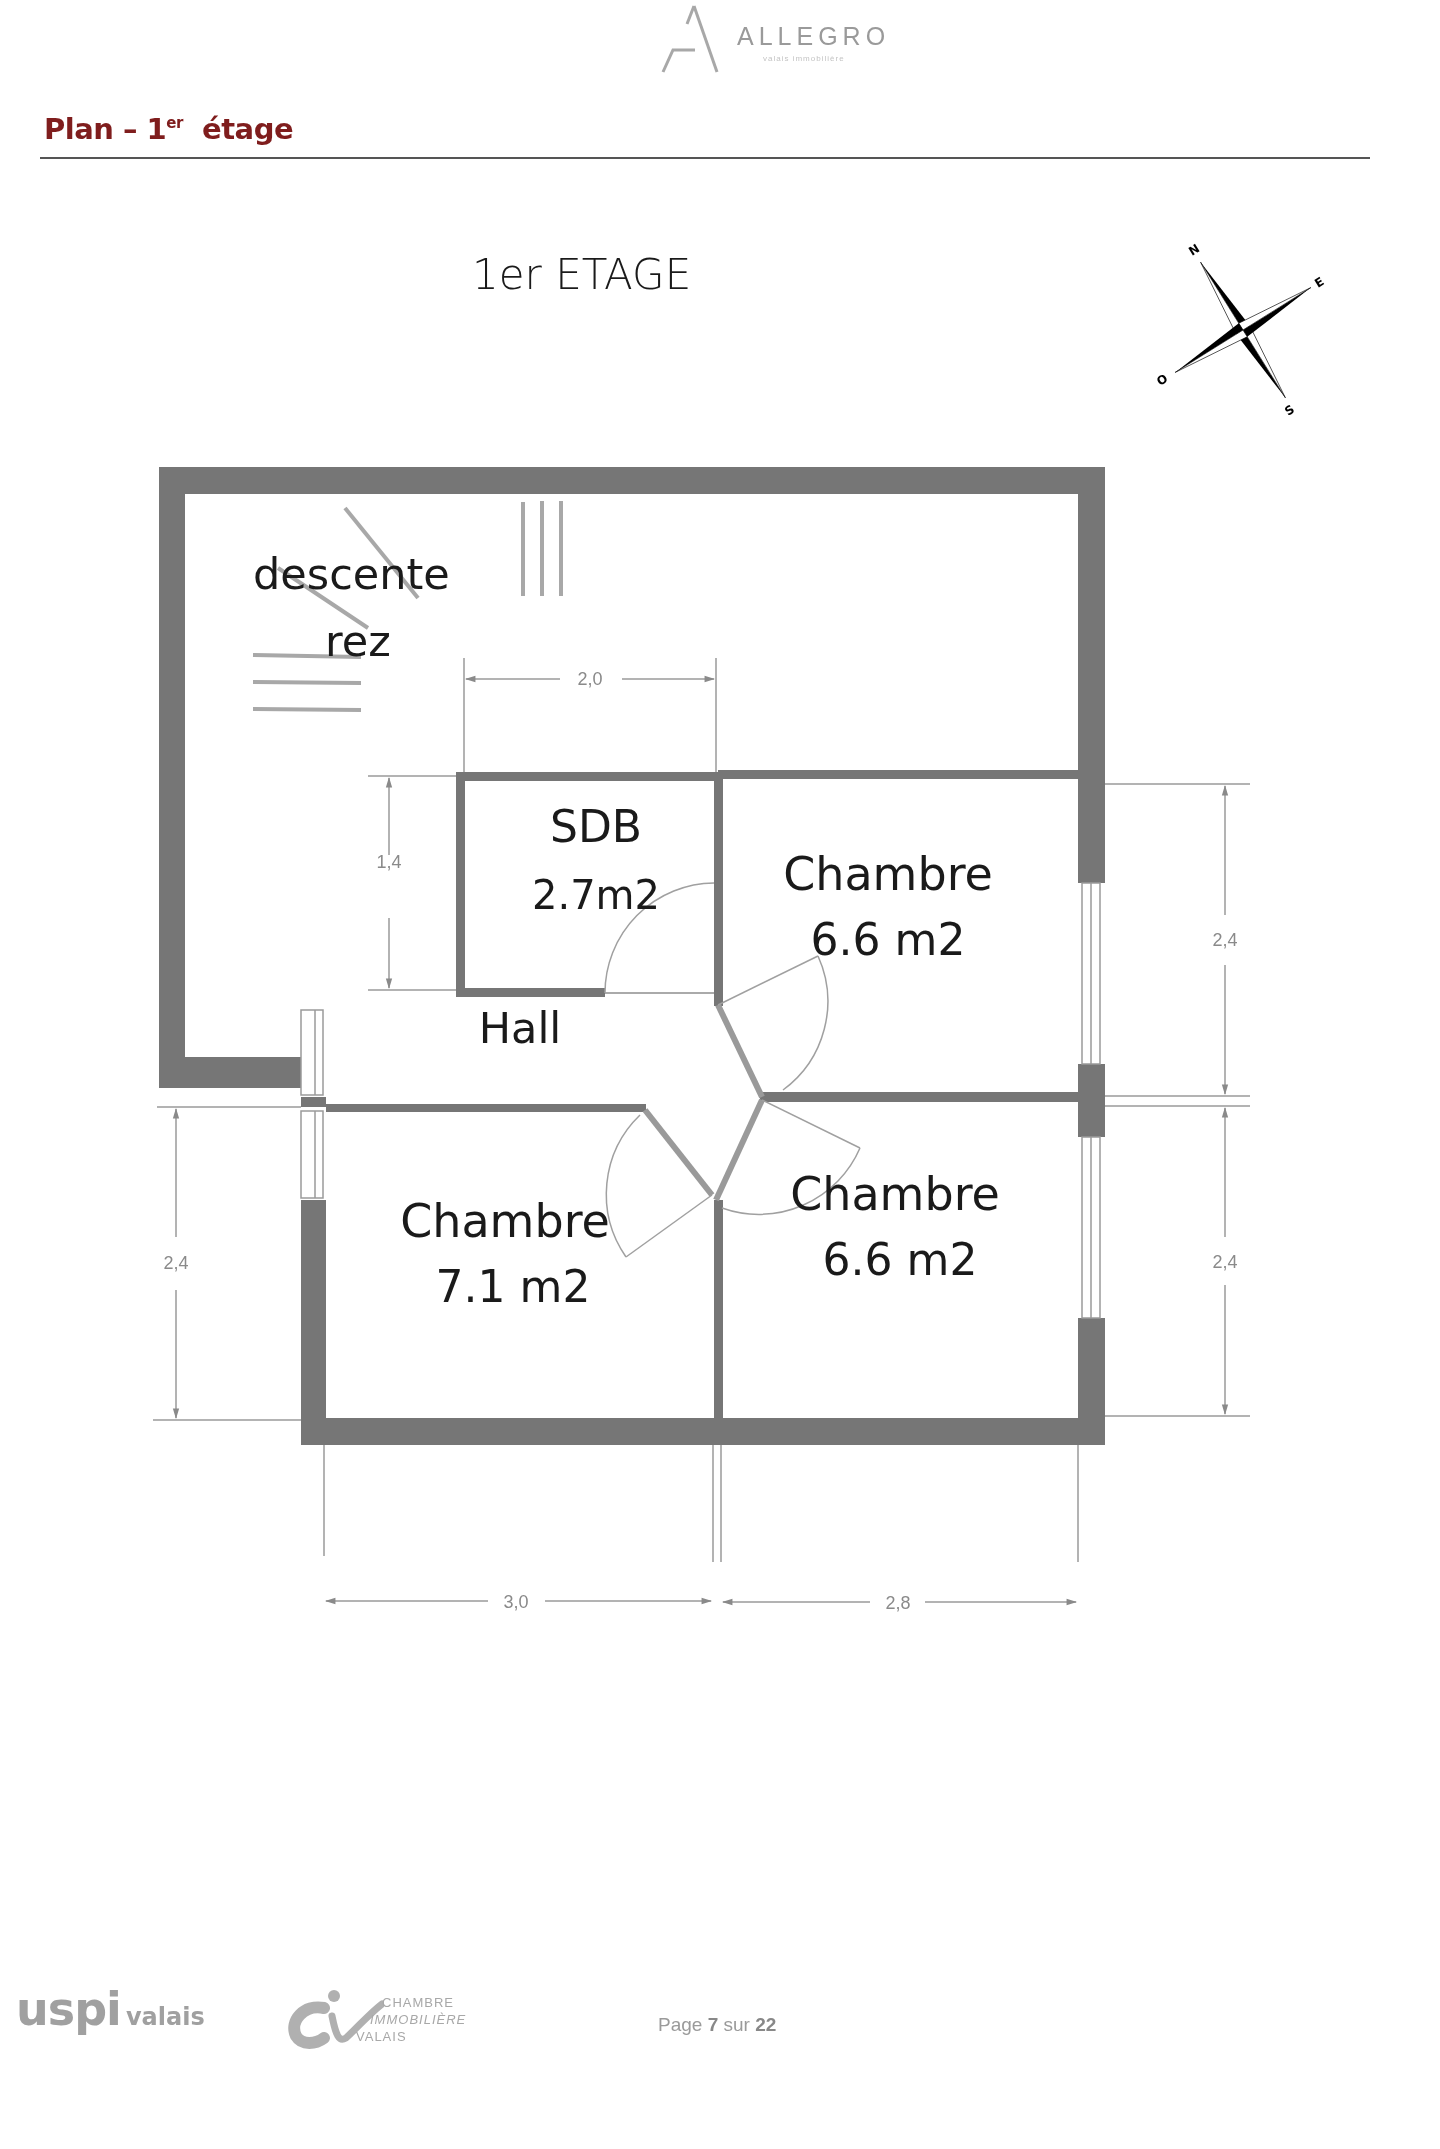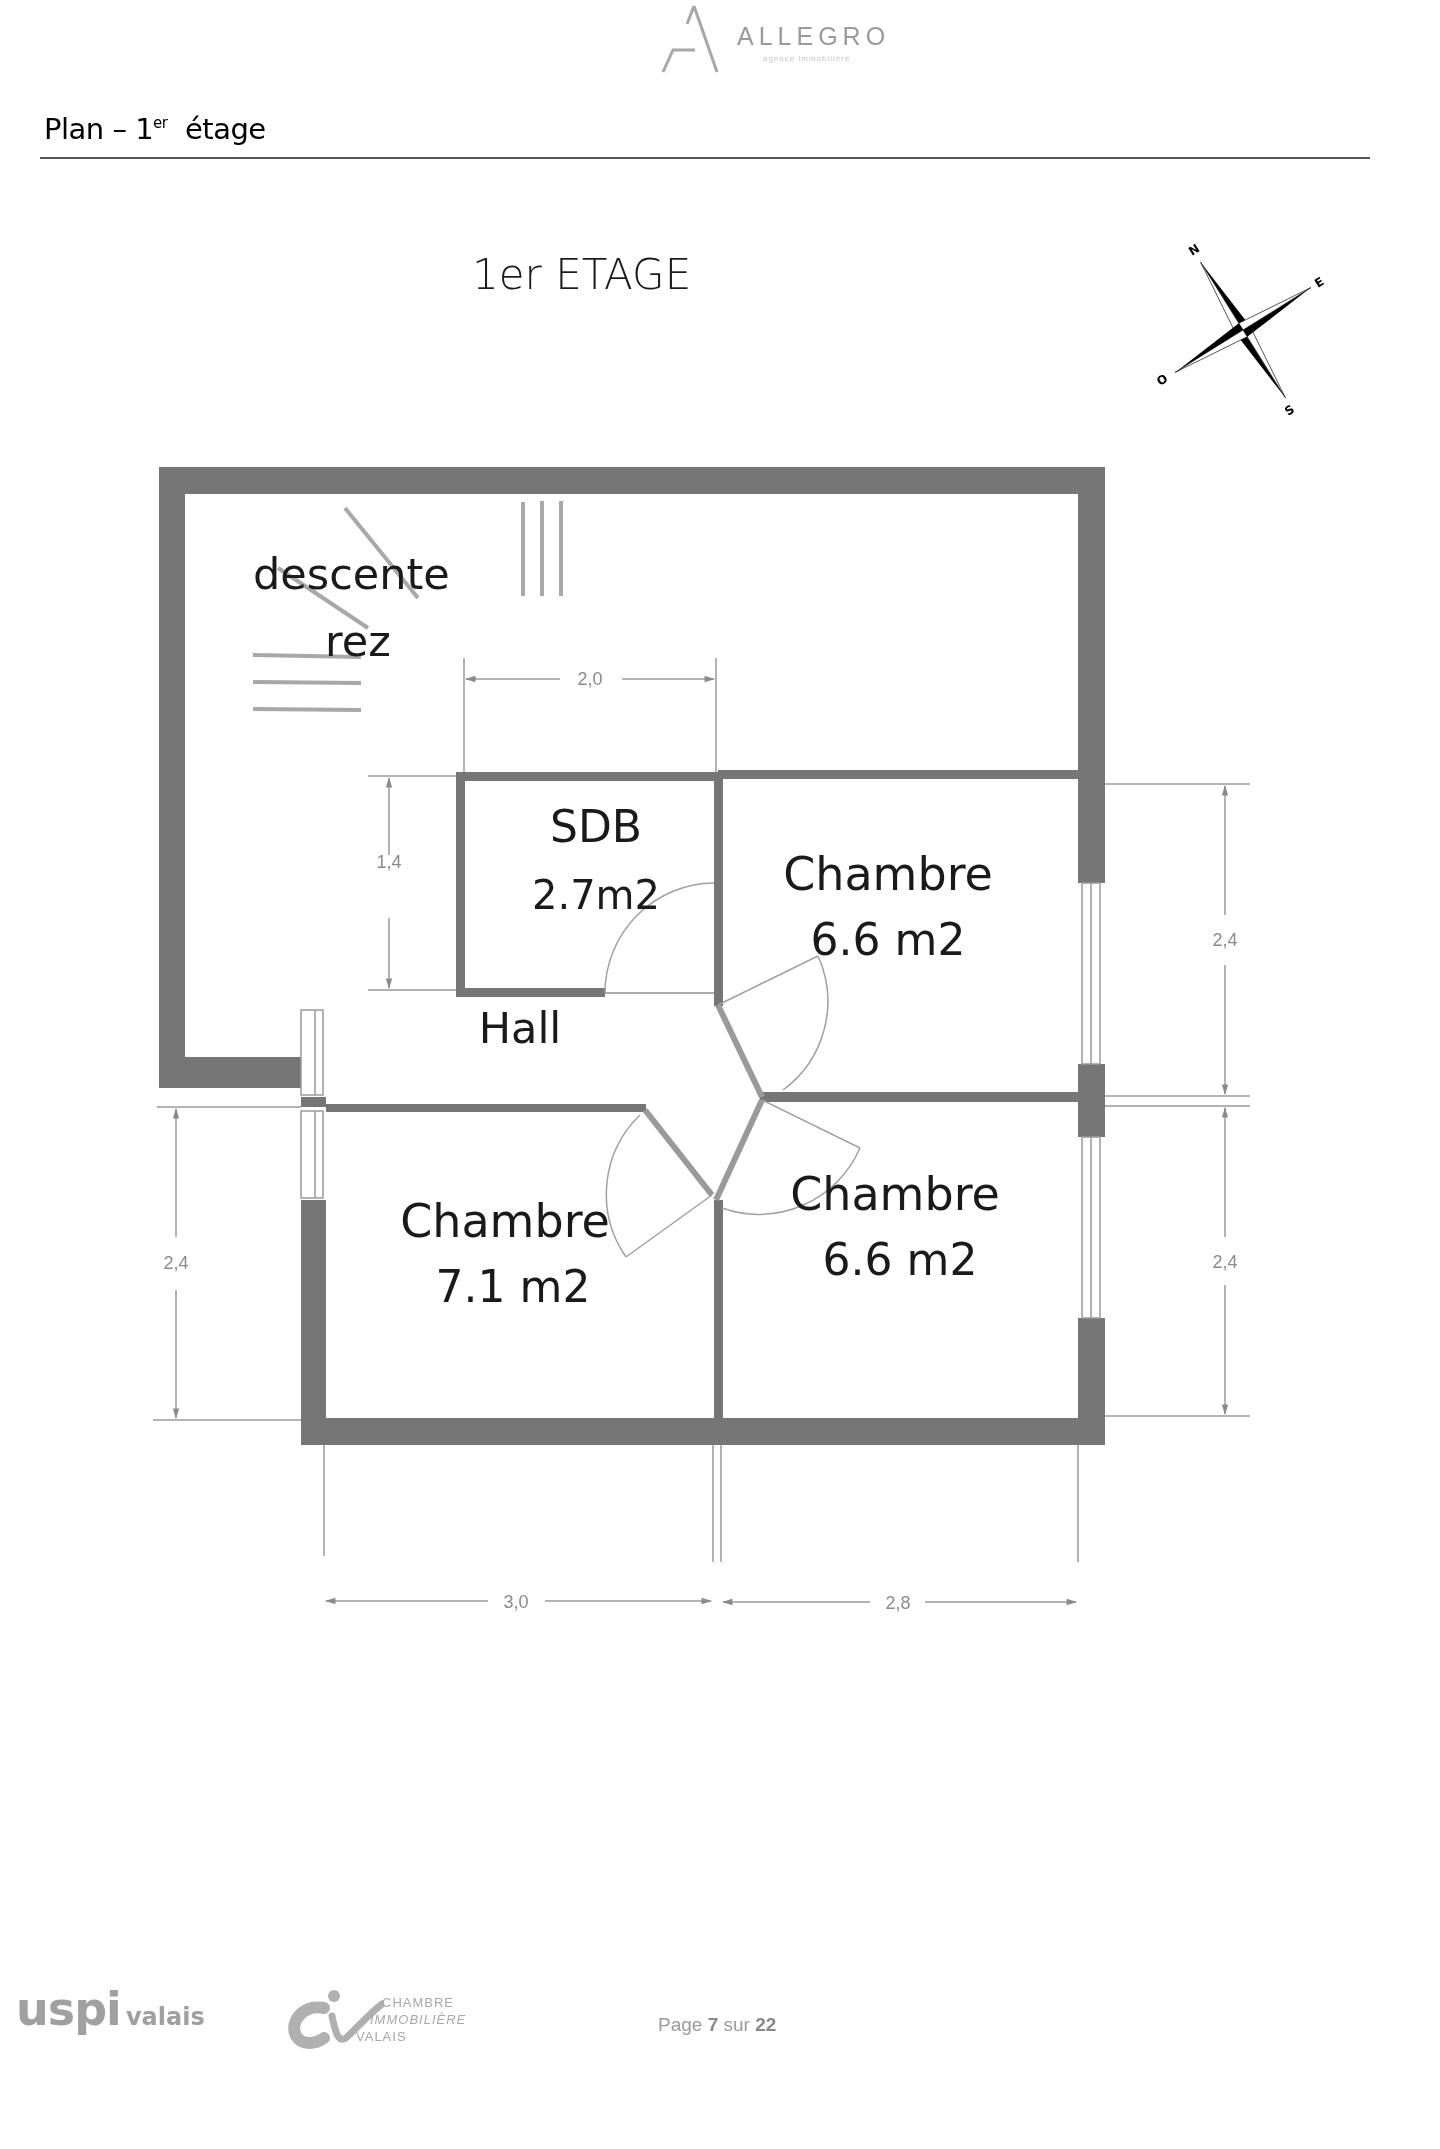--- a/index.html
+++ b/index.html
@@ -1,20 +1,20 @@
 <!DOCTYPE html>
 <html><head>
   <meta charset="utf-8">
   <style>
     html, body { margin: 0; padding: 0; background: #ffffff; }
     body { width: 1440px; height: 2149px; position: relative; overflow: hidden; font-family: "DejaVu Sans", sans-serif; }
     .abs { position: absolute; }
     .logo-text { font-family: "Liberation Sans", sans-serif; color: #9a9a9a; letter-spacing: 5px; font-size: 25px; }
     .logo-sub { font-family: "Liberation Sans", sans-serif; color: #c4c4c4; font-size: 8px; letter-spacing: 1px; }
-    .section-title { font-family: "DejaVu Sans", sans-serif; font-weight: normal; font-size: 29px; color: #000000; letter-spacing: -0.5px; }
+    .section-title { font-family: "DejaVu Sans", sans-serif; font-weight: bold; font-size: 29px; color: #7f1d1d; letter-spacing: -0.5px; }
     .section-title sup { font-size: 15px; }
     .rule { height: 2px; background: #555; }
     .plan-title { font-family: "DejaVu Sans", sans-serif; font-size: 42px; color: #1a1a1a; font-weight: 300; }
     .room-label { font-family: "DejaVu Sans", sans-serif; color: #1a1a1a; fill: #1a1a1a; }
     .dim-label { font-family: "Liberation Sans", sans-serif; fill: #8a8a8a; font-size: 18px; }
     .footer-text { font-family: "Liberation Sans", sans-serif; color: #9a9a9a; font-size: 19px; line-height: 29px; }
     .footer-text b { color: #888; }
     .uspi { font-family: "DejaVu Sans", sans-serif; font-weight: bold; color: #a0a0a0; font-size: 46px; letter-spacing: -1px; }
     .uspi-sub { font-family: "DejaVu Sans", sans-serif; font-weight: bold; color: #a0a0a0; font-size: 24px; }
     .ci-text { font-family: "Liberation Sans", sans-serif; color: #a8a8a8; font-size: 13px; line-height: 17px; letter-spacing: 1px; }
@@ -22,21 +22,21 @@
 </head>
 <body>
 
 <div class="abs" style="left:659px; top:2px; width:240px; height:72px;">
   <svg width="70" height="72" viewBox="0 0 70 72" style="position:absolute; left:0; top:0;">
     <polyline points="35,4 58,70" fill="none" stroke="#a8a8a8" stroke-width="3"></polyline>
     <polyline points="35,4 28,22" fill="none" stroke="#a8a8a8" stroke-width="3"></polyline>
     <polyline points="4,70 14,48 36,48" fill="none" stroke="#a8a8a8" stroke-width="3"></polyline>
   </svg>
   <div class="abs logo-text" style="left:78px; top:20px;">ALLEGRO</div>
-  <div class="abs logo-sub" style="left:104px; top:52px;">agence immobilière</div>
+  <div class="abs logo-sub" style="left:104px; top:52px;">valais immobilière</div>
 </div>
 
 <div class="abs section-title" style="left:44px; top:112px;">
   <span>Plan – 1</span><sup>er</sup>&nbsp;&nbsp;<span>étage</span>
 </div>
 <div class="abs rule" style="left:40px; top:157px; width:1330px;"></div>
 
 <div class="abs plan-title" style="left:472px; top:250px;">1er ETAGE</div>
 
 <svg class="abs" width="1440" height="1700" viewBox="0 0 1440 1700" style="left:0; top:0;">

